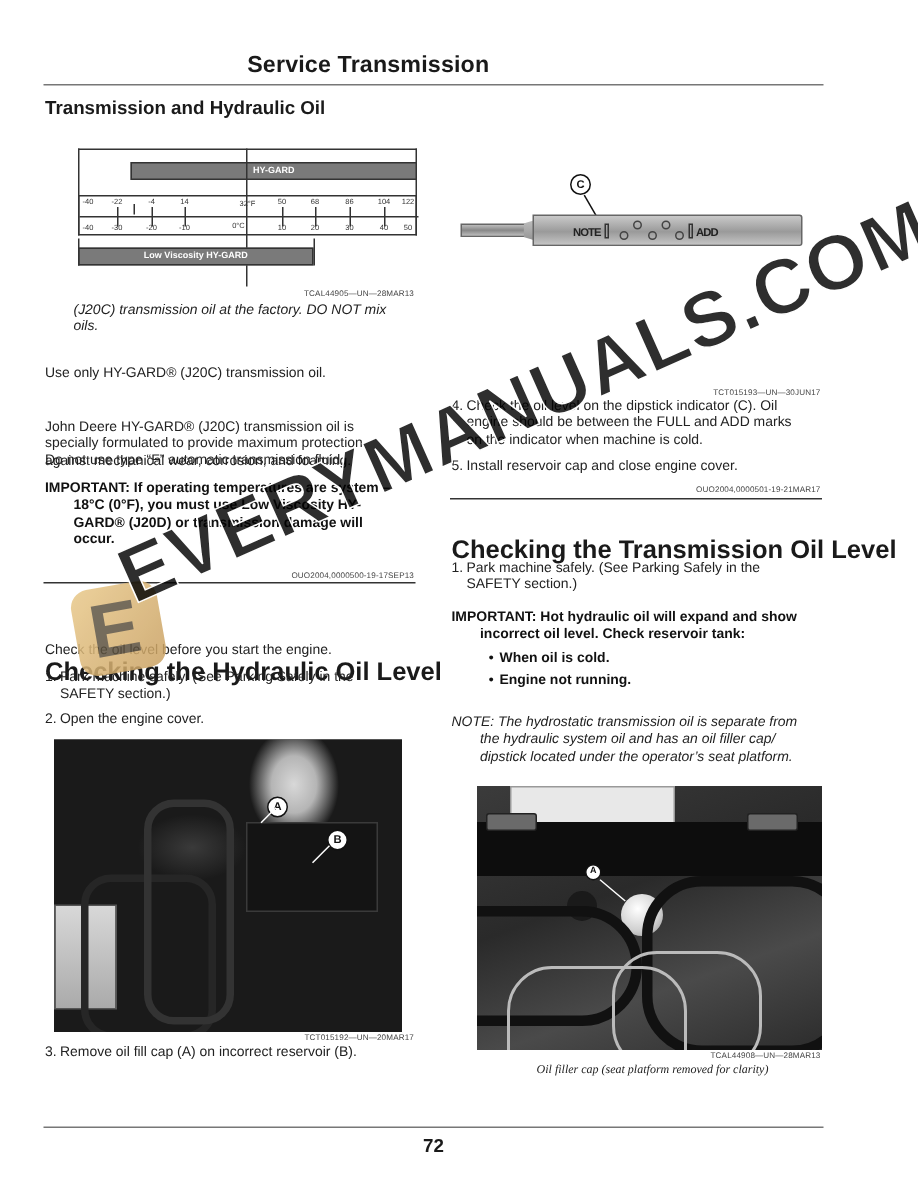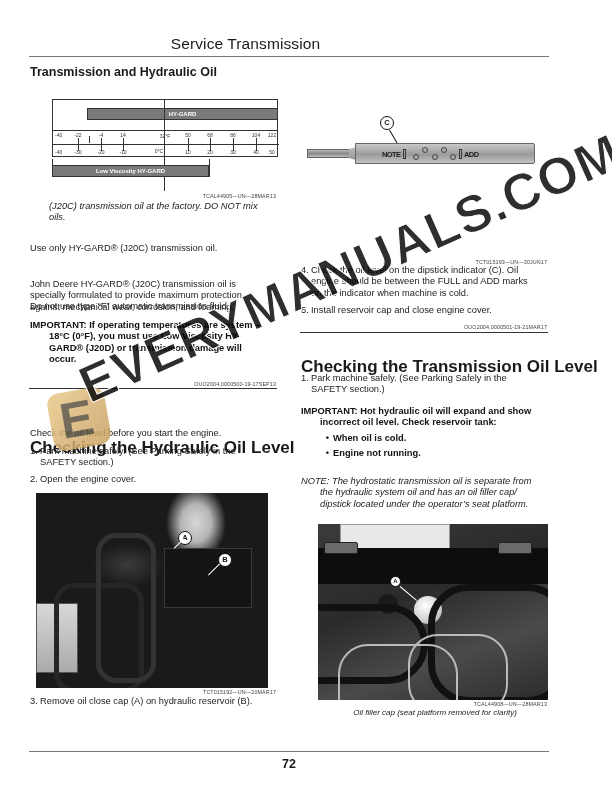--- a/index.html
+++ b/index.html
@@ -1,20 +1,20 @@
 <!DOCTYPE html>
 <html><head>
 <meta charset="utf-8">
 <style>
   * { box-sizing: border-box; margin: 0; padding: 0; }
   html, body { width: 612px; height: 792px; background: #ffffff; overflow: hidden; }
   body { position: relative; font-family: "Liberation Sans", "DejaVu Sans", sans-serif; color: #1a1a1a; }
 
   .page-title { position: absolute; left: 0; top: 35px; width: 491px; text-align: center;
-    font-size: 15.5px; font-weight: normal; letter-spacing: 0.1px; }
+    font-size: 15.5px; font-weight: bold; letter-spacing: 0.1px; }
   .title-rule { position: absolute; left: 29px; top: 56px; width: 520px; height: 1px; background: #777; }
   .page-rule { position: absolute; left: 29px; top: 751px; width: 520px; height: 1px; background: #777; }
   .page-number { position: absolute; left: 0; top: 757px; width: 578px; text-align: center; font-size: 12.5px; font-weight: bold; }
 
   .h2 { position: absolute; font-size: 12.5px; font-weight: bold; }
   .h3 { position: absolute; font-size: 17px; font-weight: bold; }
   .p { position: absolute; font-size: 9.3px; line-height: 11.4px; color: #222; }
   .note { position: absolute; font-size: 9.3px; line-height: 11.4px; font-style: italic; color: #222; }
   .note .ind, .imp .ind { display: block; padding-left: 19px; }
   .imp { position: absolute; font-size: 9.3px; line-height: 11.4px; font-weight: bold; color: #111; }
@@ -166,21 +166,21 @@
   <div class="pe-tank"></div>
   <div class="pe-pipe" style="left:18px; top:90px; width:90px; height:110px; border-color:#262626;"></div>
   <div class="pe-pipe" style="left:60px; top:40px; width:60px; height:150px; border-color:#333;"></div>
   <div class="callout" style="left:142px; top:38px;">A</div>
   <div style="position:absolute; left:136px; top:50px; width:14px; height:1px; background:#fff; transform:rotate(-45deg);"></div>
   <div class="callout" style="left:182px; top:60px;">B</div>
   <div style="position:absolute; left:170px; top:76px; width:16px; height:1px; background:#fff; transform:rotate(-45deg);"></div>
 </div>
 <div class="ref" style="left:150px; top:689px; width:126px;">TCT015192—UN—20MAR17</div>
 <div class="step" style="left:30px; top:696px; width:262px;">
-  <span class="num">3.</span><span>Remove oil close cap (A) on hydraulic reservoir (B).</span>
+  <span class="num">3.</span><span>Remove oil fill cap (A) on incorrect reservoir (B).</span>
 </div>
 
 <div class="dipstick">
   <div class="callout" style="left:75px; top:1px;">C</div>
   <div style="position:absolute; left:84px; top:15px; width:1px; height:16px; background:#111; transform:rotate(-30deg); transform-origin:top;"></div>
   <div class="ds-rod"></div>
   <div class="ds-neck"></div>
   <div class="ds-blade">
     <span class="ds-label" style="left:26px;">NOTE</span>
     <div class="ds-mark" style="left:47px;"></div>
@@ -237,21 +237,21 @@
   <div class="pc-cap"></div>
   <div style="position:absolute; left:60px; top:70px; width:20px; height:20px; border-radius:50%; background:#1a1a1a;"></div>
   <div class="pc-hose" style="left:-40px; top:80px; width:150px; height:80px;"></div>
   <div class="pc-hose" style="left:110px; top:60px; width:140px; height:120px;"></div>
   <div class="pc-tube" style="left:20px; top:120px; width:120px; height:90px;"></div>
   <div class="pc-tube" style="left:90px; top:110px; width:100px; height:80px;"></div>
   <div class="callout" style="left:72px; top:52px; width:11px; height:11px; line-height:8.5px; font-size:6px;">A</div>
   <div style="position:absolute; left:82px; top:62px; width:22px; height:1px; background:#fff; transform:rotate(40deg); transform-origin:left;"></div>
 </div>
 <div class="ref" style="left:420px; top:701px; width:127px;">TCAL44908—UN—28MAR13</div>
-<div class="caption" style="left:310px; top:708px; width:250px;">Oil filler cap (seat platform removed for clarity)</div>
+<div class="caption" style="left:310px; top:708px; width:250px;font-family:Liberation Serif, serif;">Oil filler cap (seat platform removed for clarity)</div>
 
 <div class="watermark">
   <div class="wm-logo">
       <span>E</span>
     </div>
   <div class="wm-text">EVERYMANUALS.COM</div>
 </div>
 
 <div class="page-rule"></div>
 <div class="page-number">72</div>

